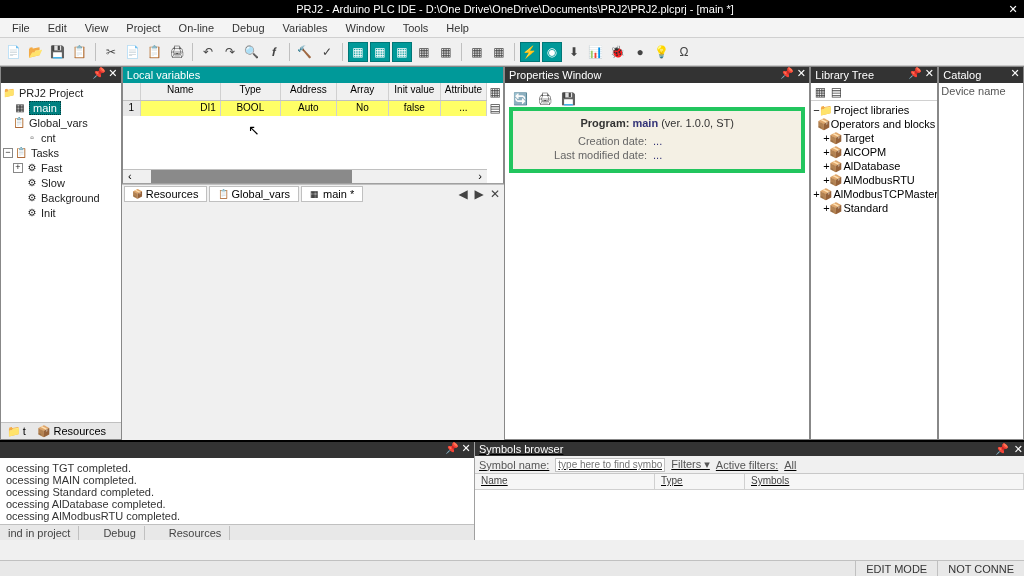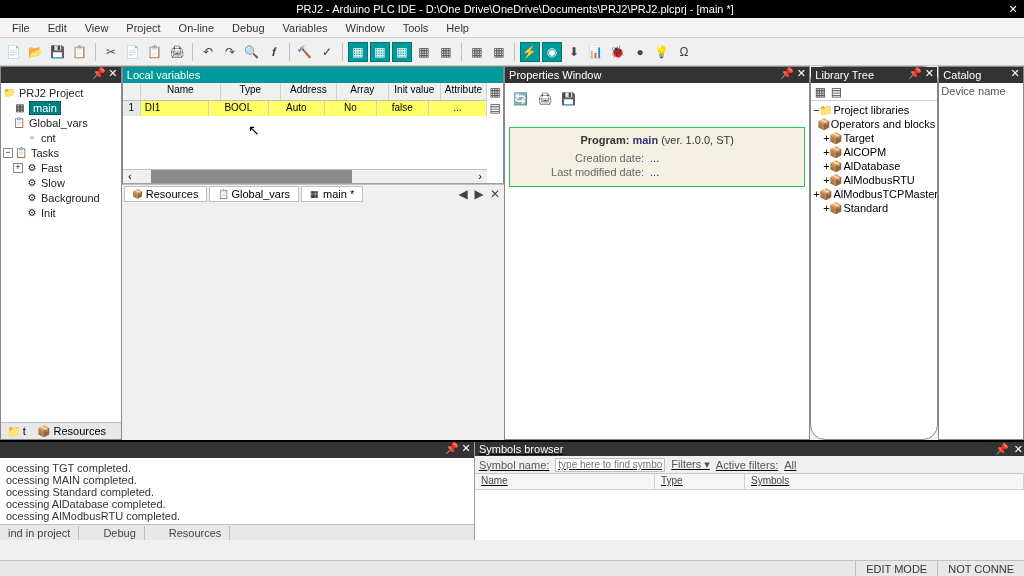--- a/index.html
+++ b/index.html
@@ -51,26 +51,26 @@
 .gutter div { height: 13px; }
 .code { flex: 1; padding: 2px 6px; font-family: Consolas, monospace; font-size: 11px; color: #222; white-space: pre; overflow: auto; background: #fff; }
 
 .center-tabs { height: 18px; background: #f0f0f0; border-top: 1px solid #c0c0c0; display: flex; align-items: center; padding: 0 2px; gap: 2px; }
 .tab { padding: 1px 8px; border: 1px solid #c0c0c0; background: #fff; font-size: 10px; cursor: pointer; display: flex; align-items: center; gap: 3px; }
 .tab .ticon { width: 10px; height: 10px; font-size: 9px; }
 
 .right1 { width: 322px; }
 .props-body { flex: 1; background: #fff; padding: 4px; }
 .props-toolbar { height: 20px; display: flex; gap: 4px; padding: 2px; }
-.props-info { background: #f4f0e4; border: 1px solid #22c55e; margin-top: 20px; padding: 6px 10px; font-size: 10px; color: #333; }
+.props-info { background: #f4f0e4; border: 4px solid #22c55e; margin-top: 0; padding: 6px 10px; font-size: 10px; color: #333; }
 .props-info .row { display: flex; height: 14px; }
 .props-info .lab { width: 130px; text-align: right; color: #666; padding-right: 6px; }
 .props-info .val { color: #337; }
 
-.right2 { width: 128px; border-radius: 15px; }
+.right2 { width: 128px; }
 .libtree { flex: 1; padding: 2px; overflow: auto; }
 .libtree .node { display: flex; align-items: center; height: 14px; font-size: 10px; white-space: nowrap; }
 
 .right3 { width: 90px; }
 .catalog-body { flex: 1; padding: 2px; color: #555; font-size: 10px; }
 
 .bottom-row { height: 100px; display: flex; border-top: 2px solid #000; }
 .output-panel { width: 475px; border-right: 1px solid #a0a0a0; display: flex; flex-direction: column; background: #fff; }
 .output-body { flex: 1; padding: 4px 6px; font-family: Consolas, monospace; font-size: 10px; color: #333; white-space: pre; overflow: auto; }
 .bottom-tabs { height: 16px; background: #e8e8e8; border-top: 1px solid #c0c0c0; display: flex; align-items: center; gap: 16px; font-size: 10px; }
@@ -232,21 +232,21 @@
             <div class="c" style="width:80px">Name</div>
             <div class="c" style="width:60px">Type</div>
             <div class="c" style="width:56px">Address</div>
             <div class="c" style="width:52px">Array</div>
             <div class="c" style="width:52px">Init value</div>
             <div class="c" style="flex:1">Attribute</div>
           </div>
           <div class="lv-body">
             <div class="lv-row">
               <div class="c" style="width:18px;background:#e8e8e8">1</div>
-              <div class="c" style="width:68px;text-align:left">DI1</div>
+              <div class="c" style="width:80px;text-align:right">DI1</div>
               <div class="c" style="width:60px">BOOL</div>
               <div class="c" style="width:56px">Auto</div>
               <div class="c" style="width:52px">No</div>
               <div class="c" style="width:52px">false</div>
               <div class="c" style="flex:1">...</div>
             </div>
           </div>
           <div class="lv-scrollbar">
             <span style="width:14px;text-align:center">‹</span>
             <div class="thumb" style="width:55%;margin-left:4%"></div>

